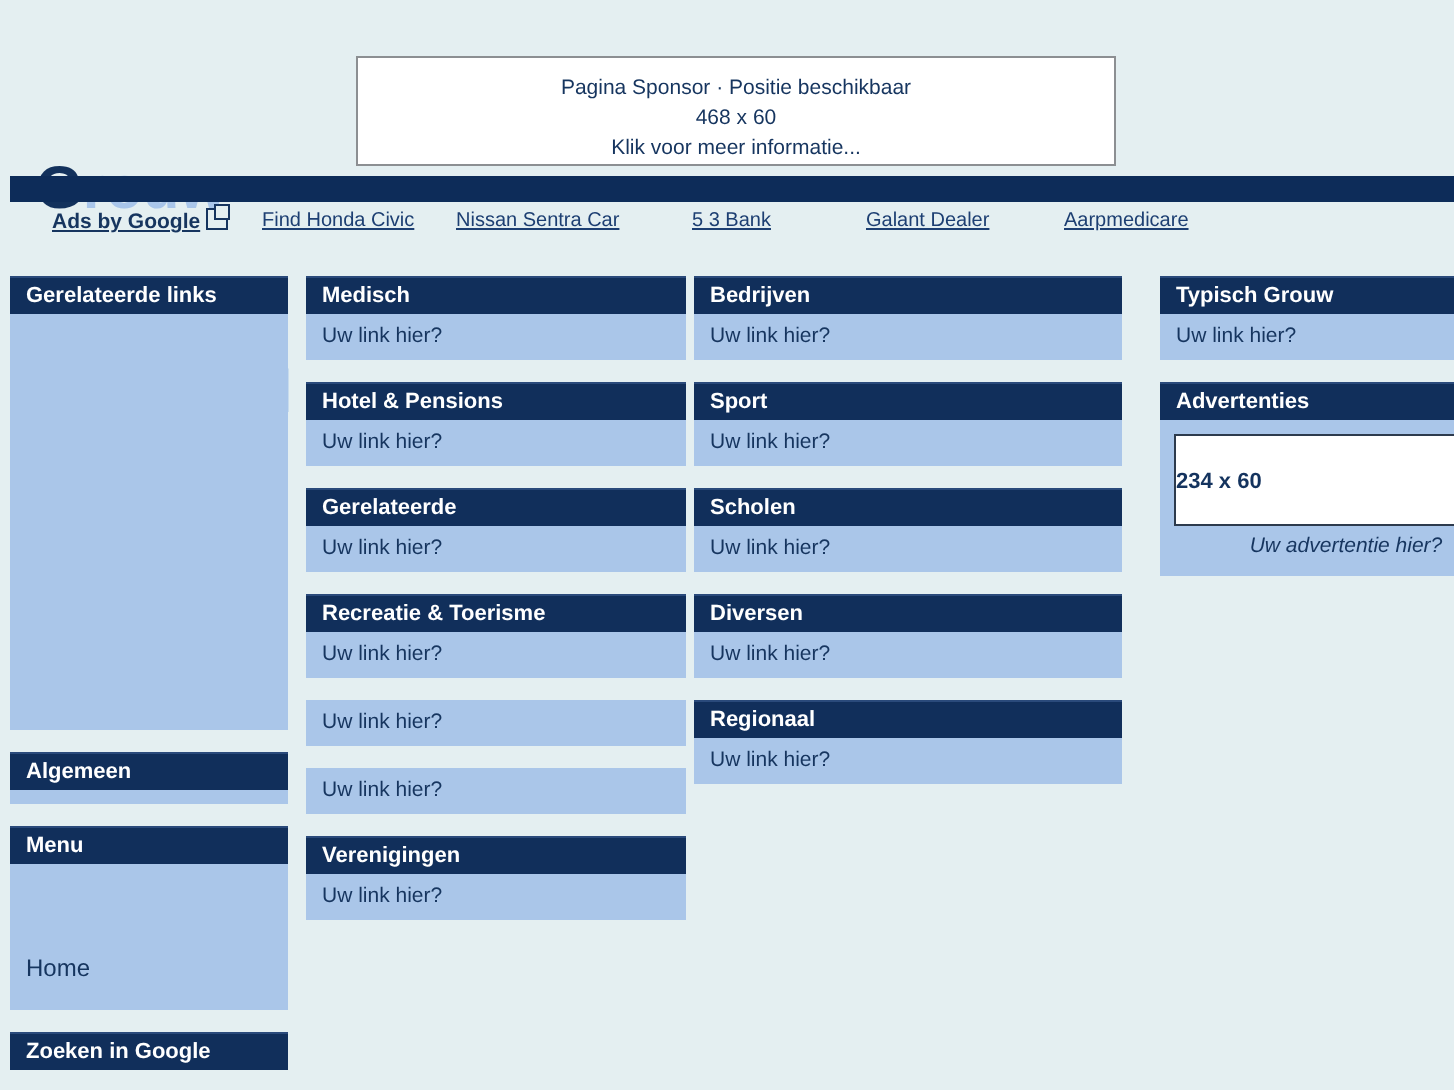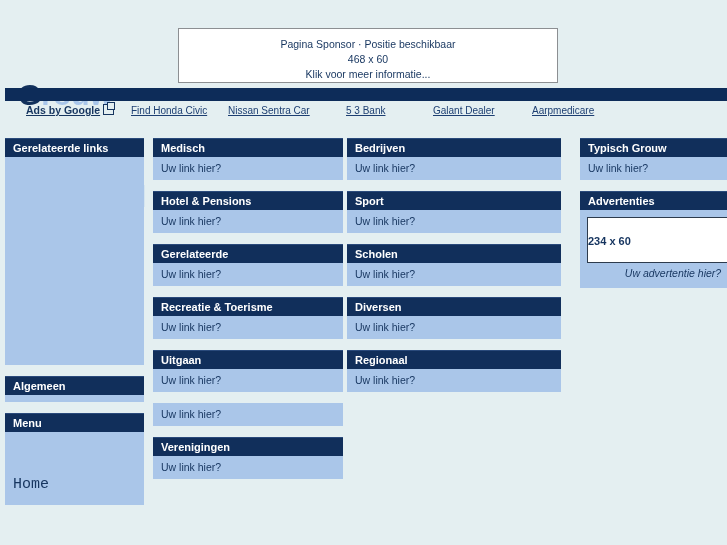--- a/index.html
+++ b/index.html
@@ -148,24 +148,23 @@
     text-decoration: none;
     cursor: pointer;
     margin-top: 40px;
   }
   .body-thin { height: 7px; padding: 0; }
   .body-tall { height: 208px; padding: 0; }
   .body-menu { height: 63px; padding-top: 5px; }
   .menu-item {
     display: block;
     line-height: 15px;
-    font-size: 15px;
-    color: #16355f;
-    cursor: pointer;
-    font-family: Liberation Mono, monospace;
+    font-size: 12px;
+    color: #16355f;
+    cursor: pointer;
   }
   .menu-gap { height: 15px; }
 
   
   .ad-body { padding: 7px 7px 6px 7px; }
   .ad-slot {
     width: 172px;
     height: 46px;
     margin: 0 auto;
     background: #ffffff;
@@ -233,20 +232,23 @@
     <div class="block">
       <div class="block-head">Menu</div>
       <div class="block-body body-menu">
         <a class="menu-item">Home</a>
         <span class="menu-gap" style="display:block"></span>
         <a class="menu-item">Contact</a>
         <a class="menu-item">Link toevoegen</a>
       </div>
     </div>
 
+    <div class="block">
+      <div class="block-head">Zoeken in Google</div>
+    </div>
 
   </div>
 
   <div class="col col2">
 
     <div class="block">
       <div class="block-head">Medisch</div>
       <div class="block-body"><a>Uw link hier?</a></div>
     </div>
 
@@ -259,21 +261,20 @@
       <div class="block-head">Gerelateerde</div>
       <div class="block-body"><a>Uw link hier?</a></div>
     </div>
 
     <div class="block">
       <div class="block-head">Recreatie &amp; Toerisme</div>
       <div class="block-body"><a>Uw link hier?</a></div>
     </div>
 
     <div class="block">
-      <div class="block-head">Uitgaan</div>
       <div class="block-body"><a>Uw link hier?</a></div>
     </div>
 
     <div class="block">
       <div class="block-body"><a>Uw link hier?</a></div>
     </div>
 
     <div class="block">
       <div class="block-head">Verenigingen</div>
       <div class="block-body"><a>Uw link hier?</a></div>

